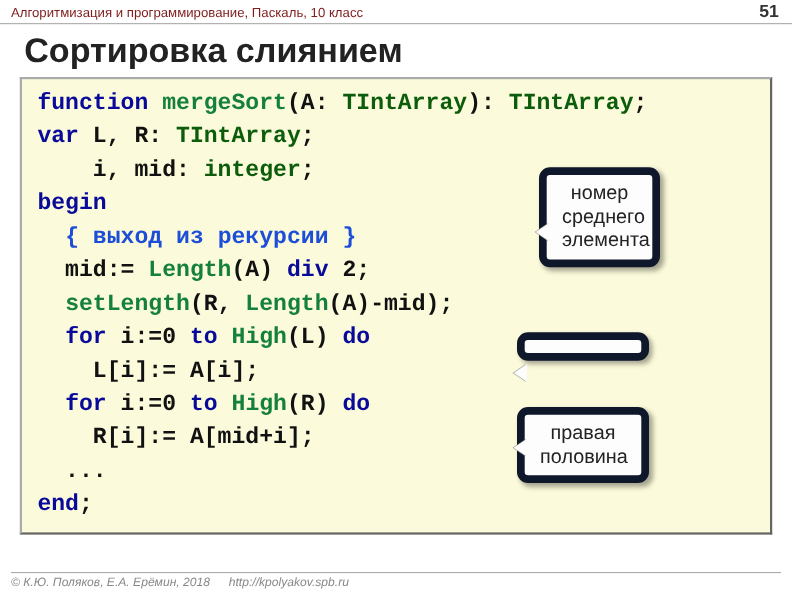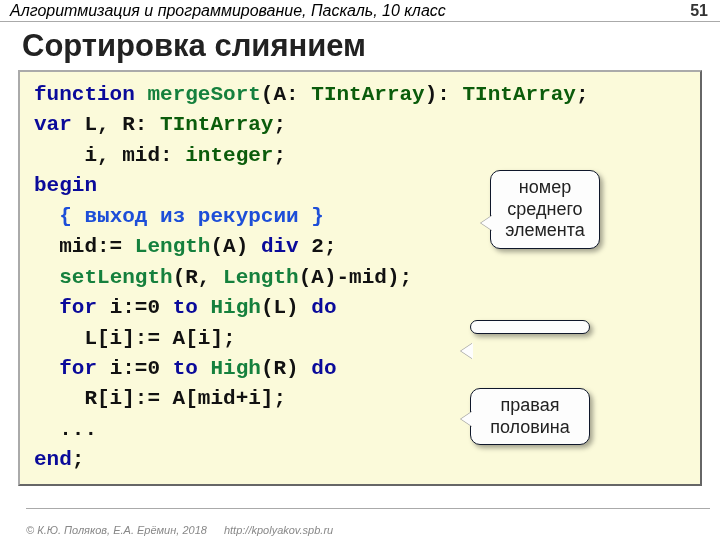--- a/index.html
+++ b/index.html
@@ -14,23 +14,22 @@
   .header-bar {
     height: 22px;
     background: #fff;
     border-bottom: 1px solid #aaa;
     display: flex;
     align-items: center;
     padding: 0 10px;
     position: relative;
   }
   .header-text {
-    font-size: 16px;
-    font-style: italic;
-    color: #000000;
+    font-size: 12px;
+    color: #7f1d1d;
   }
   .page-num {
     position: absolute;
     right: 12px;
     top: 2px;
     font-size: 16px;
     font-weight: bold;
     color: #333;
   }
   .title {
@@ -55,31 +54,30 @@
   }
   .kw { color: #0a0a9a; }
   .fn { color: #15803d; }
   .tp { color: #0b5c0b; }
   .cm { color: #1d4ed8; }
   .txt { color: #111; }
   .codeline { white-space: pre; }
   .callout {
     position: absolute;
     background: #fdfdfd;
-    border: 1px solid #0f172a;
+    border: 7px solid #0f172a;
     border-radius: 10px;
     box-shadow: 3px 3px 5px rgba(0,0,0,0.35);
     padding: 6px 14px;
     font-family: Arial, sans-serif;
     font-size: 18px;
     font-weight: normal;
     color: #222;
     text-align: center;
     line-height: 1.2;
-    margin-top: 18px;
   }
   .callout .tail {
     position: absolute;
     left: -10px;
     width: 0; height: 0;
     border-top: 8px solid transparent;
     border-bottom: 8px solid transparent;
     border-right: 12px solid #fdfdfd;
     filter: drop-shadow(-1px 0 0 #999);
   }
@@ -88,25 +86,24 @@
   .c2 { right: 110px; top: 230px; width: 120px; }
   .c2 .tail { top: 22px; }
   .c3 { right: 110px; top: 298px; width: 120px; }
   .c3 .tail { top: 22px; }
   .footer {
     position: absolute;
     bottom: 4px;
     left: 10px;
     right: 10px;
     border-top: 1px solid #aaa;
-    padding-top: 15px;
+    padding-top: 3px;
     font-size: 11px;
     font-style: italic;
     color: #888;
-    margin-left: 16px;
   }
   .footer .url { margin-left: 14px; }
 </style>
 </head>
 <body>
 
 <div class="header-bar">
   <span class="header-text">Алгоритмизация и программирование, Паскаль, 10 класс</span>
   <span class="page-num">51</span>
 </div>

